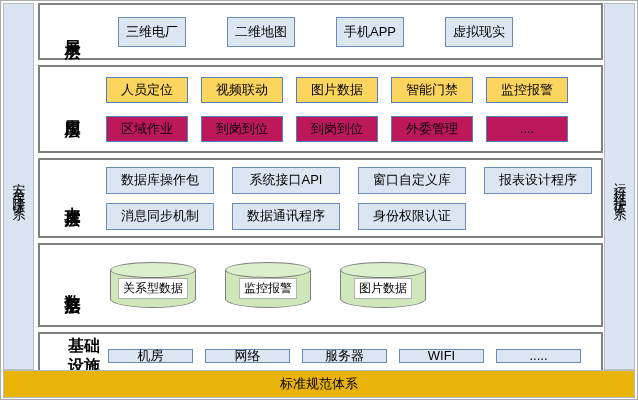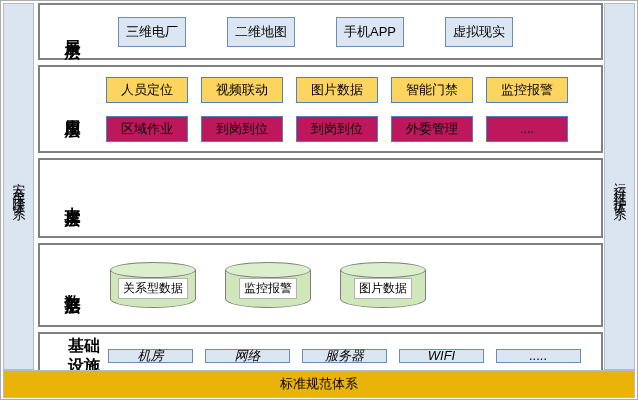--- a/index.html
+++ b/index.html
@@ -47,21 +47,21 @@
   .box-green{background:#be185d; border:1.5px solid #4f81bd;}
   .l1 .row{gap:41px; padding-left:14px;}
   .l1 .box{width:68px; height:30px;}
   .l2 .rows{gap:13px;}
   .l2 .row{gap:13px; padding-left:2px;}
   .l2 .box{width:82px; height:26px;}
   .l3 .rows{gap:9px;}
   .l3 .row{gap:18px; padding-left:2px;}
   .l3 .box{width:108px; height:27px;}
   .l5 .row{gap:12px; padding-left:4px;}
-  .l5 .box{width:85px; height:14px;font-style:italic;}
+  .l5 .box{width:85px; height:14px;}
   
   .l4 .row{gap:29px; padding-left:6px;}
   .cyl{width:86px; flex:0 0 86px;}
   .cyl-top{
     box-sizing:border-box; height:16px; border:1px solid #7f7f7f; border-radius:50%;
     background:#dcefcd; position:relative; z-index:2;
   }
   .cyl-body{
     box-sizing:border-box; height:38px; margin-top:-8px; background:#cfe7bb;
     border:1px solid #7f7f7f; border-top:none;
@@ -117,20 +117,33 @@
           <div class="box box-green">外委管理</div>
           <div class="box box-green">....</div>
         </div>
       </div>
     </div>
 
     <div class="layer l3">
       <div class="layer-label">
         <span class="vtext">支撑层</span>
       </div>
+      <div class="rows">
+        <div class="row">
+          <div class="box box-blue">数据库操作包</div>
+          <div class="box box-blue">系统接口API</div>
+          <div class="box box-blue">窗口自定义库</div>
+          <div class="box box-blue">报表设计程序</div>
+        </div>
+        <div class="row">
+          <div class="box box-blue">消息同步机制</div>
+          <div class="box box-blue">数据通讯程序</div>
+          <div class="box box-blue">身份权限认证</div>
+        </div>
+      </div>
     </div>
 
     <div class="layer l4">
       <div class="layer-label">
         <span class="vtext">数据层</span>
       </div>
       <div class="rows">
         <div class="row">
           <div class="cyl">
             <div class="cyl-top"></div>

